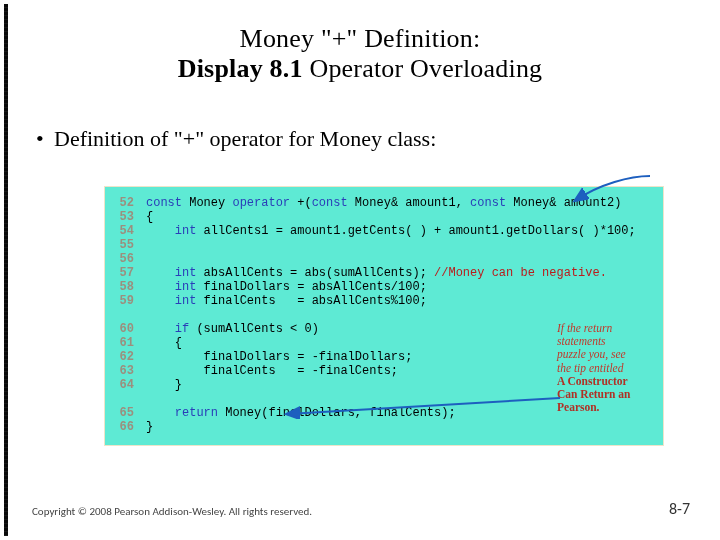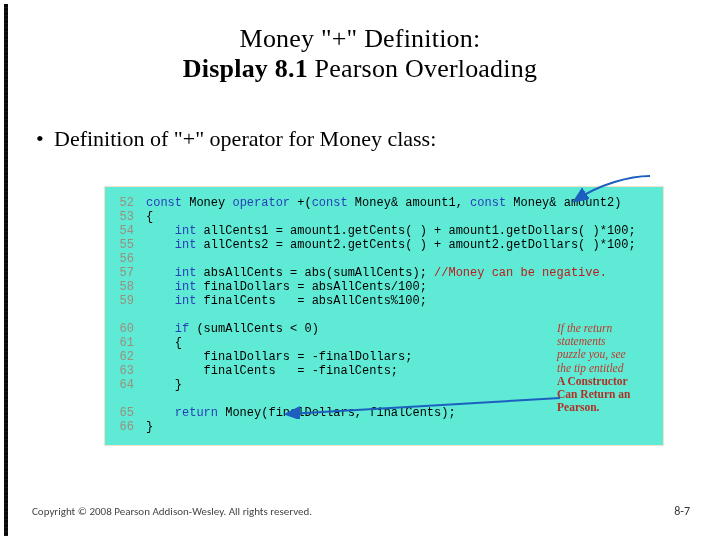--- a/index.html
+++ b/index.html
@@ -7,43 +7,43 @@
   .slide { position: relative; width: 720px; height: 540px; }
   .leftbar { position: absolute; left: 4px; top: 4px; width: 4px; height: 532px; background: repeating-linear-gradient(to bottom, #0a0a0a 0, #0a0a0a 3px, #1a1a1a 3px, #1a1a1a 4px); }
   .title-block { position: absolute; top: 24px; left: 0; width: 100%; text-align: center; }
   .title-block .t1 { font-size: 26px; font-weight: 400; letter-spacing: 0.2px; }
   .title-block .t2 { font-size: 26px; font-weight: 400; letter-spacing: 0.2px; }
   .title-block .t2 .bold { font-weight: 700; }
   .bullets { position: absolute; top: 124px; left: 36px; right: 20px; }
   .bullets .item { font-size: 22px; line-height: 1.35; }
   .bullets .dot { display: inline-block; width: 18px; }
   .code-box { position: absolute; top: 186px; left: 104px; width: 560px; height: 260px; background: #5eead4; border: 1px solid #eee4c9; }
-  .gutter { position: absolute; top: 186px; left: 104px; width: 32px; height: 260px; }
+  .gutter { position: absolute; top: 186px; left: 104px; width: 32px; height: 260px; font-weight: bold; }
   .gutter .ln { position: absolute; left: 0; width: 30px; text-align: right; font-family: Consolas, "Courier New", monospace; font-size: 12px; color: #9b8f7e; }
   .code-area { position: absolute; top: 186px; left: 146px; width: 520px; height: 276px; font-family: Consolas, "Courier New", monospace; font-size: 12px; line-height: 14px; }
   .code-area .row { position: absolute; white-space: pre; }
   .kw { color: #2a3db8; }
   .cmt { color: #b91c1c; }
   .annot { position: absolute; right: 6px; top: 135px; width: 100px; font-family: Georgia, serif; font-style: italic; font-size: 11.5px; line-height: 1.15; color: #c0392b; }
   .annot .nital { font-style: normal; font-weight: 600; color: #b03025; }
   .arrow-blue  { position: absolute; stroke: #1d5fbf; fill: #1d5fbf; }
   .footer { position: absolute; bottom: 22px; left: 32px; font-family: Calibri, Arial, sans-serif; font-size: 11px; color: #444; }
-  .pagenum { position: absolute; bottom: 22px; right: 30px; font-family: Calibri, Arial, sans-serif; font-size: 12px; color: #333; }
+  .pagenum { position: absolute; bottom: 22px; right: 30px; font-family: Calibri, Arial, sans-serif; font-size: 16px; color: #333; }
 </style>
 </head>
 <body>
 
 <div class="slide">
 
   <div class="leftbar"></div>
 
   <div class="title-block">
     <div class="t1">Money "+" Definition:</div>
     <div class="t2">
-      <span class="bold">Display 8.1</span><span>  Pearson Overloading</span>
+      <span class="bold">Display 8.1</span><span>  Operator Overloading</span>
     </div>
   </div>
 
   <div class="bullets">
     <div class="item">
       <span class="dot">•</span><span>Definition of "+" operator for Money class:</span>
     </div>
   </div>
 
   <div class="code-box">
@@ -73,21 +73,20 @@
     <div class="ln" style="top:178px">63</div>
     <div class="ln" style="top:192px">64</div>
     <div class="ln" style="top:220px">65</div>
     <div class="ln" style="top:234px">66</div>
   </div>
 
   <div class="code-area">
     <div class="row" style="top:10px"><span class="kw">const</span><span> Money </span><span class="kw">operator</span><span> +(</span><span class="kw">const</span><span> Money&amp; amount1, </span><span class="kw">const</span><span> Money&amp; amount2)</span></div>
     <div class="row" style="top:24px">{</div>
     <div class="row" style="top:38px"><span class="kw">    int</span><span> allCents1 = amount1.getCents( ) + amount1.getDollars( )*100;</span></div>
-    <div class="row" style="top:52px"><span class="kw">    int</span><span> allCents2 = amount2.getCents( ) + amount2.getDollars( )*100;</span></div>
     <div class="row" style="top:80px"><span class="kw">    int</span><span> absAllCents = abs(sumAllCents); </span><span class="cmt">//Money can be negative.</span></div>
     <div class="row" style="top:94px"><span class="kw">    int</span><span> finalDollars = absAllCents/100;</span></div>
     <div class="row" style="top:108px"><span class="kw">    int</span><span> finalCents   = absAllCents%100;</span></div>
 
     <div class="row" style="top:136px"><span class="kw">    if</span><span> (sumAllCents &lt; 0)</span></div>
     <div class="row" style="top:150px">    {</div>
     <div class="row" style="top:164px">        finalDollars = -finalDollars;</div>
     <div class="row" style="top:178px">        finalCents   = -finalCents;</div>
     <div class="row" style="top:192px">    }</div>
 

